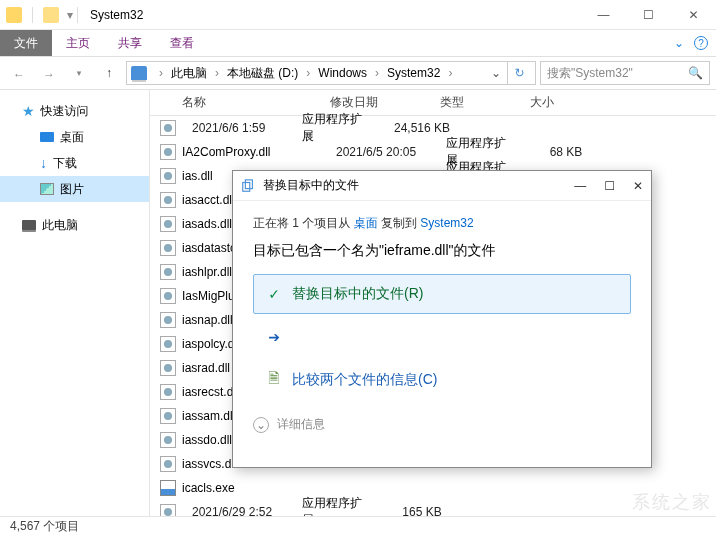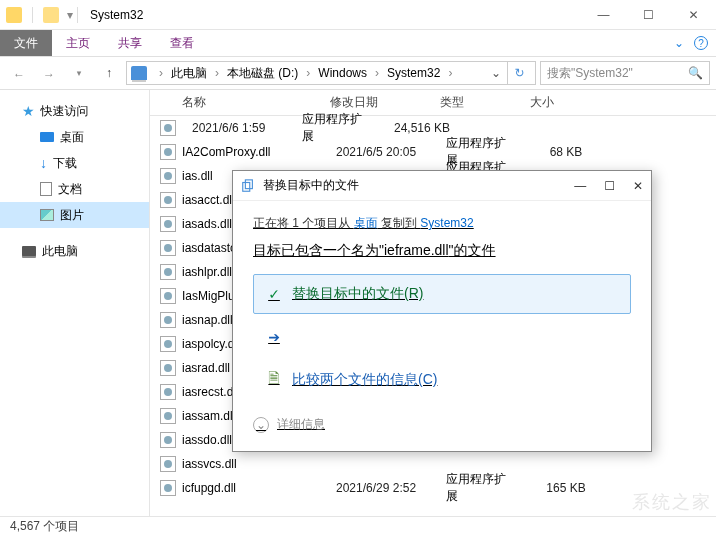--- a/index.html
+++ b/index.html
@@ -60,21 +60,21 @@
 .ftype { width: 90px; padding: 0 10px; color: #000000; }
 .fsize { width: 80px; padding: 0 10px; text-align: center; color: #222; }
 
 .statusbar { height: 20px; border-top: 1px solid #e5e5e5; display: flex; align-items: center; padding: 0 10px; color: #444; }
 
 .dialog { position: absolute; left: 232px; top: 170px; width: 420px; background: #fff; border: 1px solid #888; box-shadow: 3px 3px 12px rgba(0,0,0,0.25); }
 .dialog .dlg-title { height: 30px; display: flex; align-items: center; padding: 0 8px; background: #fff; border-bottom: 1px solid #eee; }
 .dialog .dlg-title .dicon { width: 14px; height: 14px; margin-right: 8px; display: inline-flex; }
 .dialog .dlg-title .dlabel { color: #000; font-size: 12px; }
 .dialog .dlg-title .dctrl { margin-left: auto; display: flex; gap: 18px; color: #333; }
-.dialog .dlg-body { padding: 14px 20px 18px; text-decoration: underline; }
+.dialog .dlg-body { padding: 14px 20px 34px; }
 .dialog .copymsg { font-size: 12px; color: #333; margin-bottom: 10px; }
 .dialog .copymsg .link { color: #0066cc; }
 .dialog .target { font-size: 14px; color: #000; margin-bottom: 14px; }
 .dialog .option { border: 1px solid transparent; padding: 10px 12px; margin-bottom: 4px; display: flex; align-items: center; gap: 10px; font-size: 14px; border-radius: 2px; }
 .dialog .option.selected { border: 1px solid #7fb8e8; background: #eaf4fd; color: #0a6b2e; }
 .dialog .option .oicon { width: 16px; height: 16px; display: inline-flex; align-items: center; justify-content: center; }
 .dialog .option.selected .oicon { color: #0a8a3e; }
 .dialog .option.skip { color: #1a5fb4; }
 .dialog .option.skip .oicon { color: #1a5fb4; }
 .dialog .option.compare { color: #1a5fb4; }
@@ -158,24 +158,20 @@
       <span>快速访问</span>
     </div>
     <div class="item indent">
       <span class="desktop-ico"></span>
       <span>桌面</span>
     </div>
     <div class="item indent">
       <span class="dl-ico">↓</span>
       <span>下载</span>
     </div>
-    <div class="item indent">
-      <span class="doc-ico"></span>
-      <span>文档</span>
-    </div>
     <div class="item indent selected">
       <span class="img-ico"></span>
       <span>图片</span>
     </div>
     <div style="height:10px"></div>
     <div class="item">
       <span class="pc-ico"></span>
       <span>此电脑</span>
     </div>
   </div>
@@ -286,22 +282,28 @@
           <span class="fsize"></span>
         </div>
         <div class="row">
           <span class="fico dll"></span>
           <span class="fname">iassvcs.dll</span>
           <span class="fdate"></span>
           <span class="ftype"></span>
           <span class="fsize"></span>
         </div>
         <div class="row">
-          <span class="fico dll"></span>
-          <span class="fname">icfupgd.dll</span>
+          <span class="fico exe"></span>
+          <span class="fname">icacls.exe</span>
+          <span class="fdate"></span>
+          <span class="ftype"></span>
+          <span class="fsize"></span>
+        </div>
+        <div class="row">
+          <span class="fico dll"></span>
           <span class="fdate">2021/6/29 2:52</span>
           <span class="ftype">应用程序扩展</span>
           <span class="fsize">165 KB</span>
         </div>
       </div>
   </div>
 </div>
 
 <div class="statusbar">
   <span>4,567 个项目</span>

